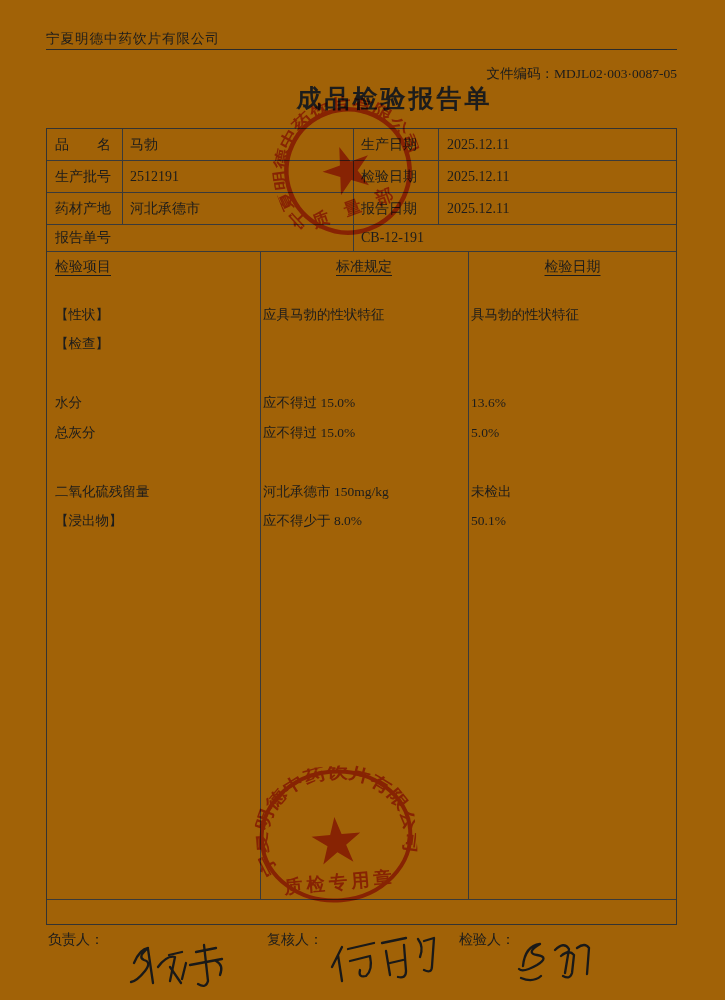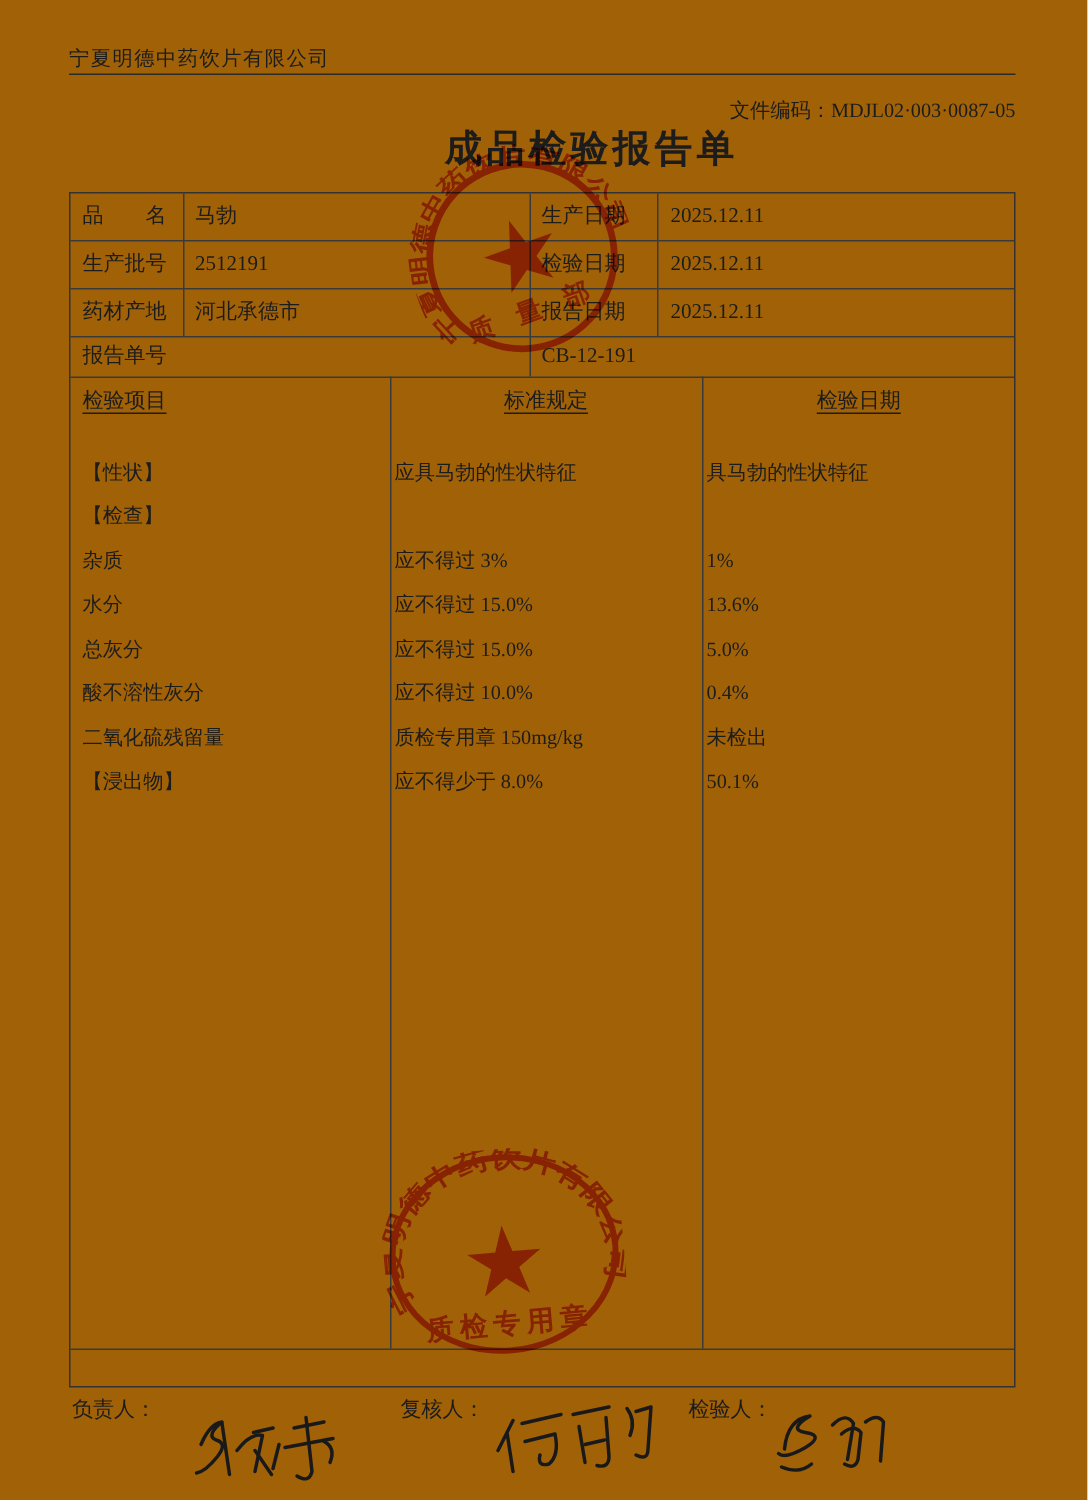--- a/index.html
+++ b/index.html
@@ -86,43 +86,33 @@
     <div class="item-row" style="top:205px">
       <div class="cell item">【检查】</div>
       <div class="cell std"></div>
       <div class="cell res"></div>
     </div>
     <div class="item-row" style="top:176px">
       <div class="cell item">【性状】</div>
       <div class="cell std">应具马勃的性状特征</div>
       <div class="cell res">具马勃的性状特征</div>
     </div>
-    <div class="item-row" style="top:235px">
-      <div class="cell item">杂质</div>
-      <div class="cell std">应不得过 3%</div>
-      <div class="cell res">1%</div>
-    </div>
     <div class="item-row" style="top:264px">
       <div class="cell item">水分</div>
       <div class="cell std">应不得过 15.0%</div>
       <div class="cell res">13.6%</div>
     </div>
     <div class="item-row" style="top:294px">
       <div class="cell item">总灰分</div>
       <div class="cell std">应不得过 15.0%</div>
       <div class="cell res">5.0%</div>
     </div>
-    <div class="item-row" style="top:323px">
-      <div class="cell item">酸不溶性灰分</div>
-      <div class="cell std">应不得过 10.0%</div>
-      <div class="cell res">0.4%</div>
-    </div>
     <div class="item-row" style="top:353px">
       <div class="cell item">二氧化硫残留量</div>
-      <div class="cell std">质检专用章 150mg/kg</div>
+      <div class="cell std">河北承德市 150mg/kg</div>
       <div class="cell res">未检出</div>
     </div>
     <div class="item-row" style="top:382px">
       <div class="cell item">【浸出物】</div>
       <div class="cell std">应不得少于 8.0%</div>
       <div class="cell res">50.1%</div>
     </div>
 
   </div>
 

